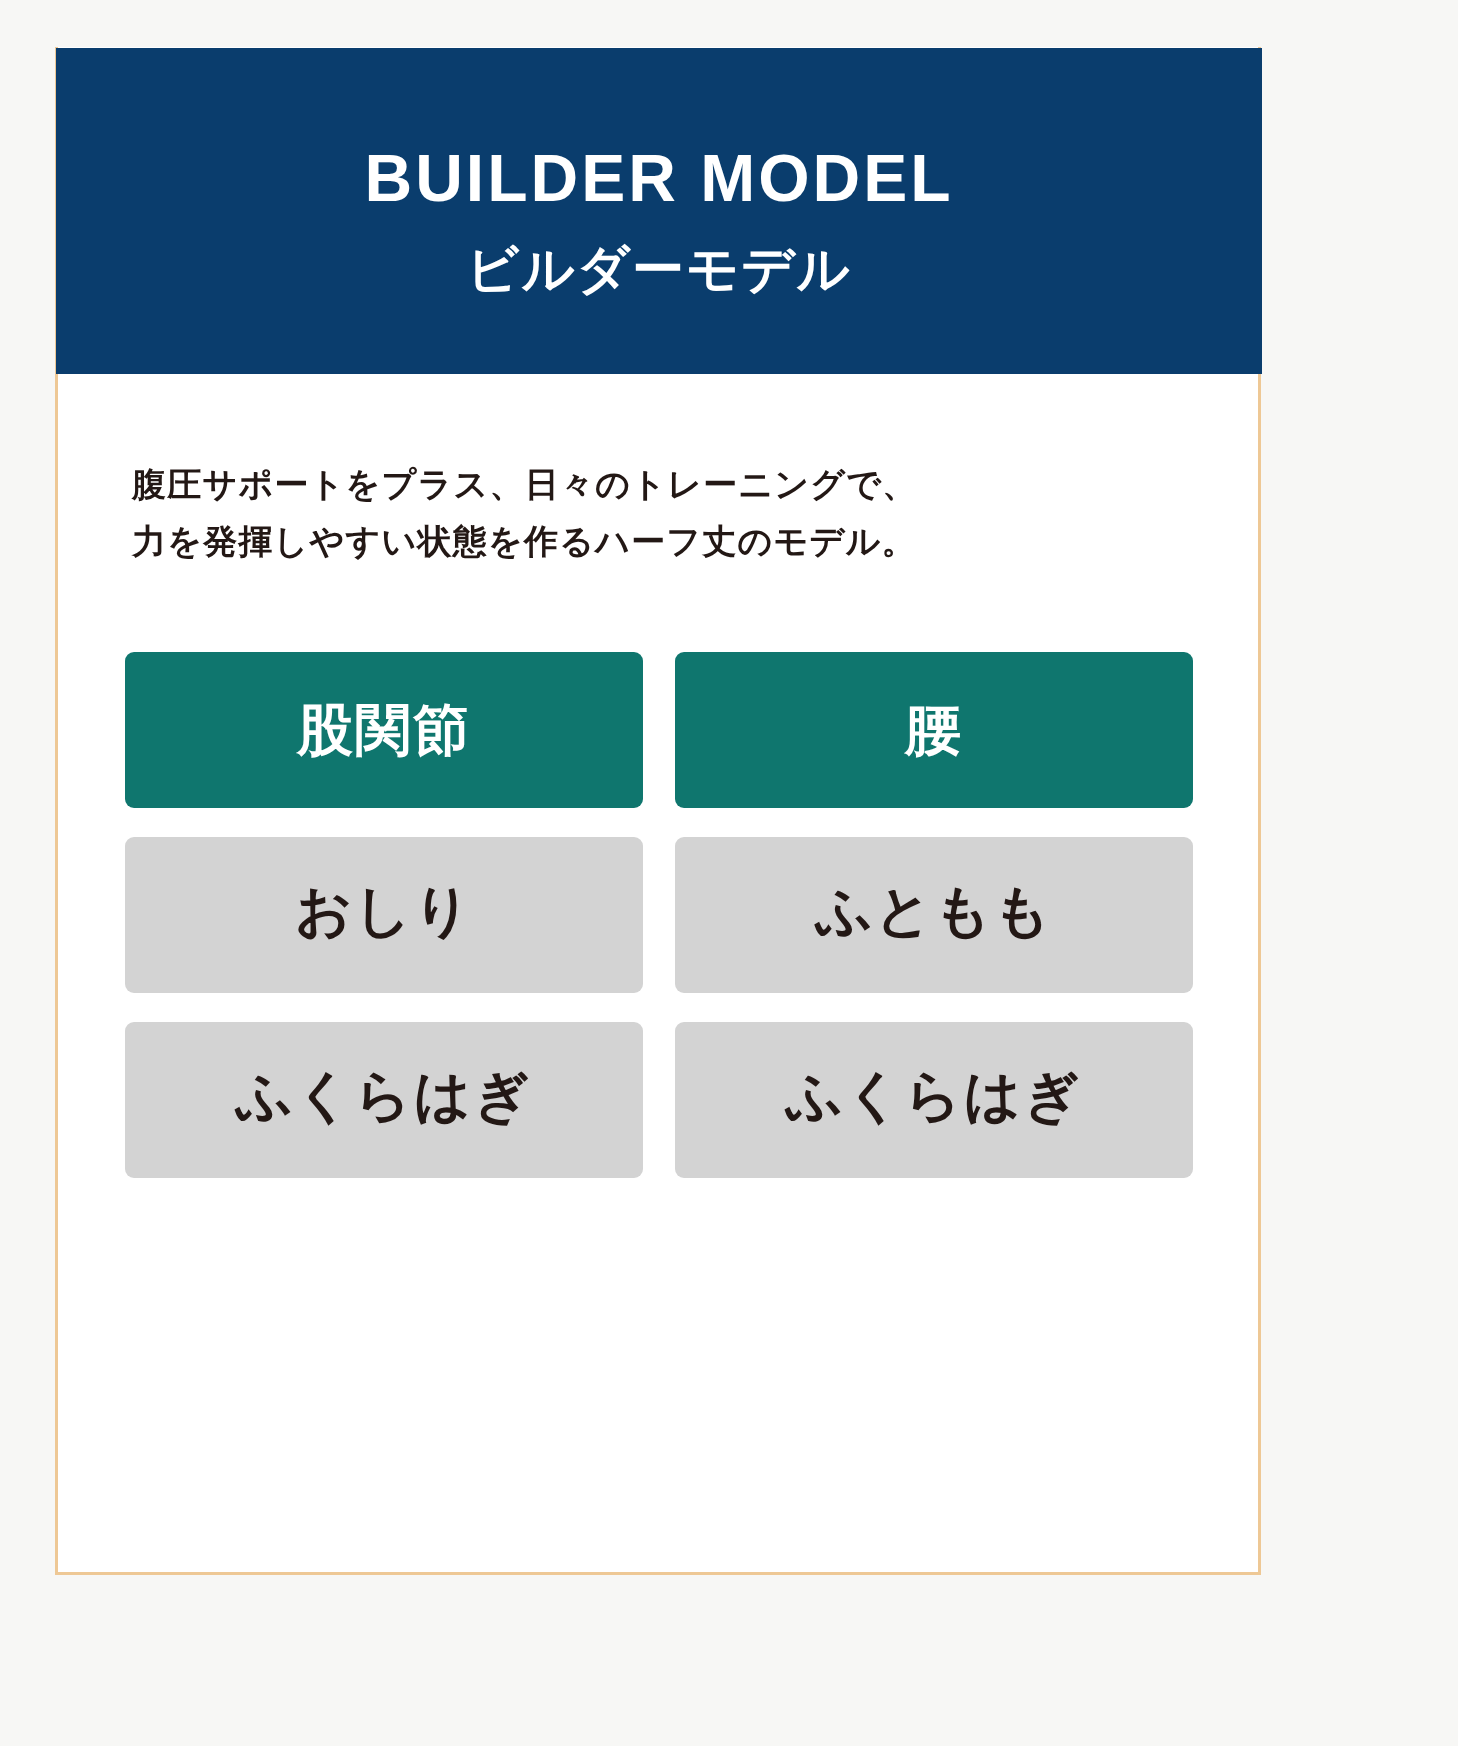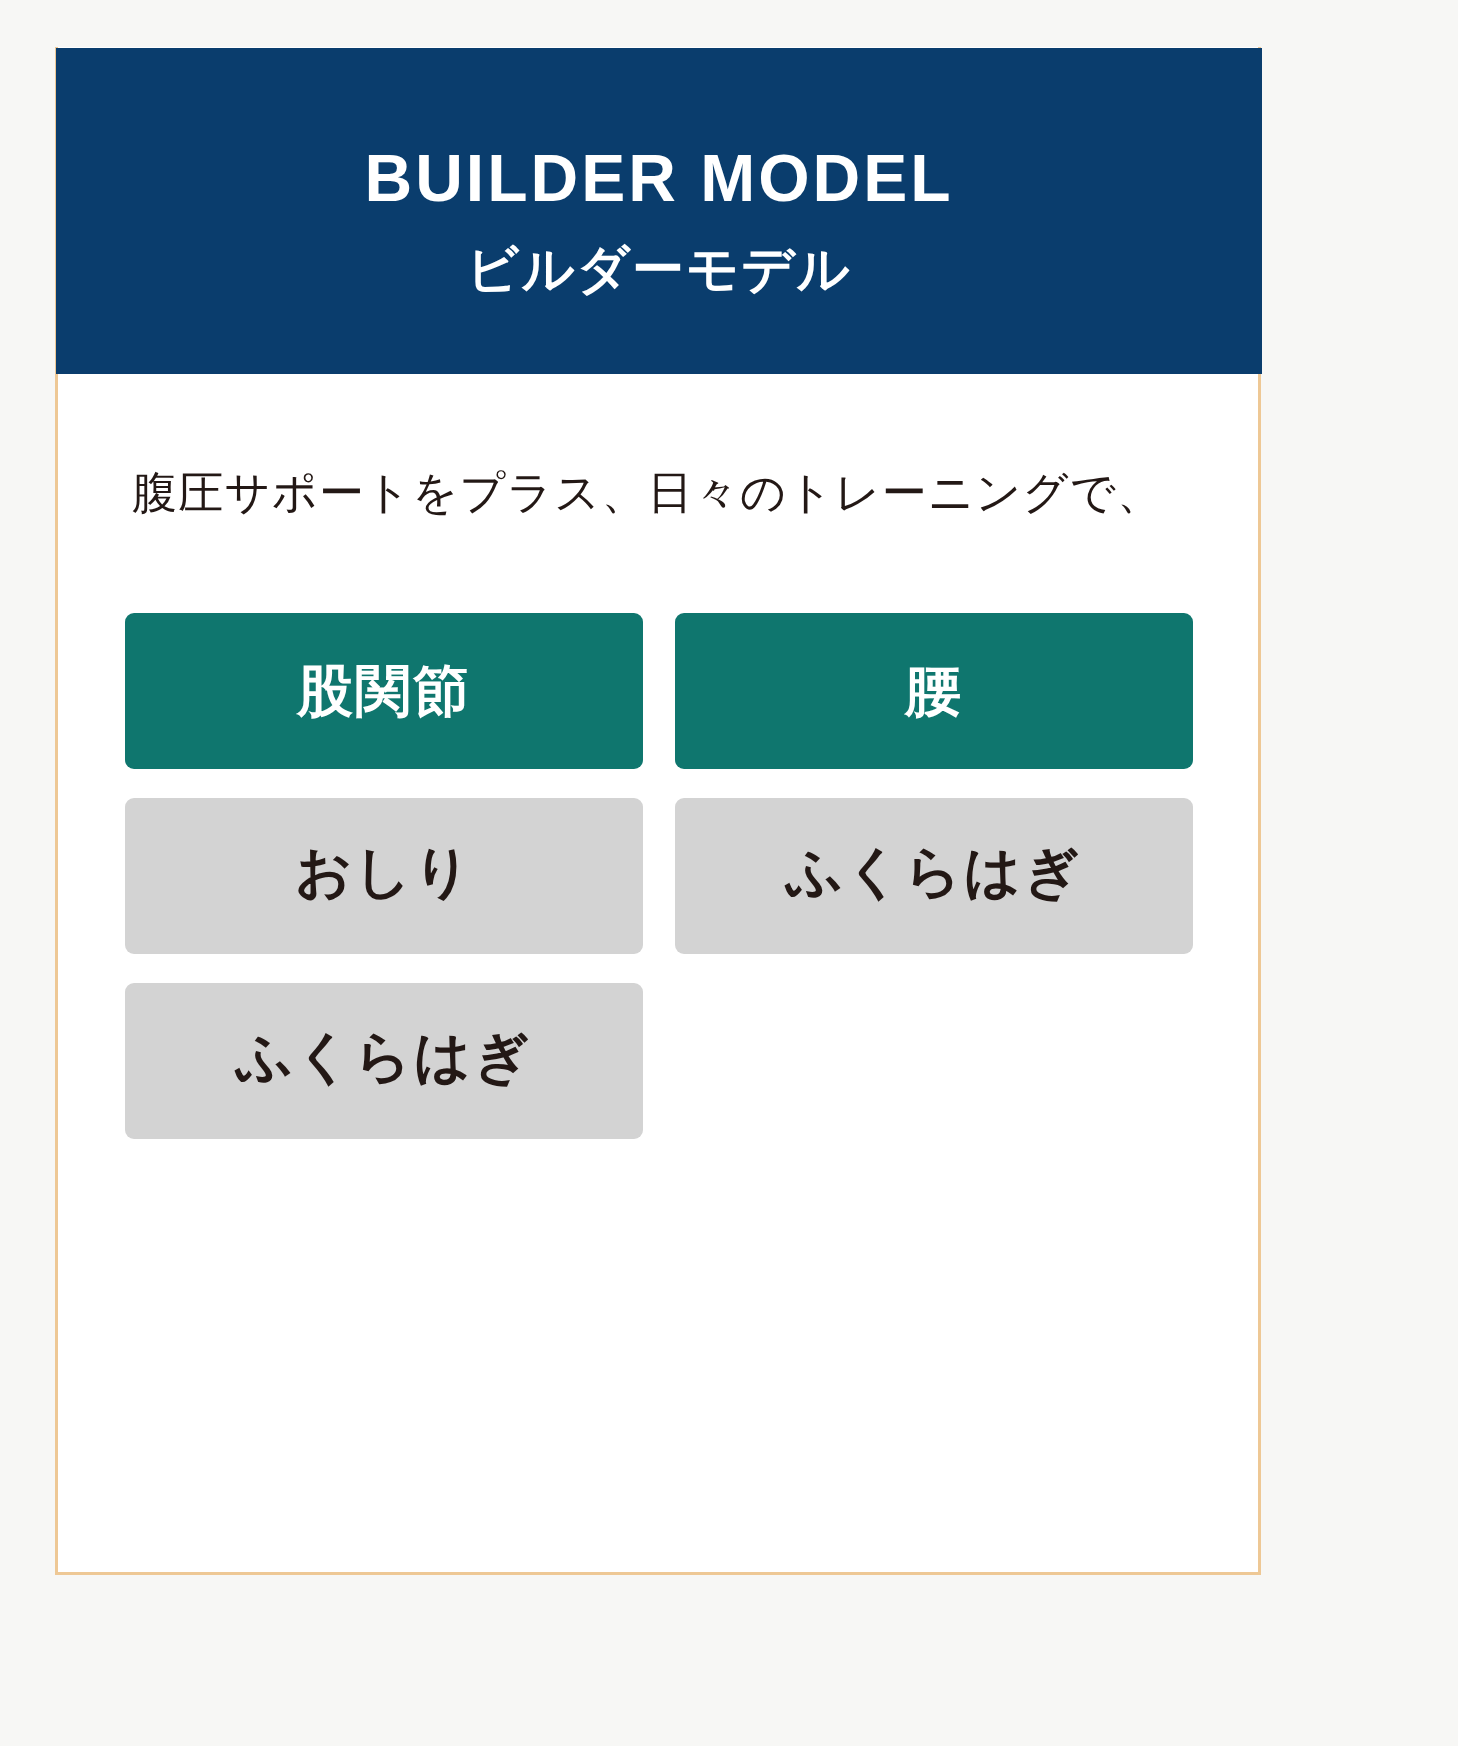--- a/index.html
+++ b/index.html
@@ -69,22 +69,22 @@
   
   .card-body {
     position: relative;
     padding: 0;
   }
 
   .description {
     margin: 82px 0 0 0;
     padding: 0 60px 0 72px;
     color: #231815;
-    font-size: 45px;
-    font-weight: normal;
+    font-size: 34px;
+    font-weight: bold;
     line-height: 1.62;
     letter-spacing: 1.2px;
   }
   .description .line { display: block; white-space: nowrap; }
 
   
   .tag-grid {
     margin: 82px 0 0 0;
     padding: 0 64px 0 66px;
     display: grid;
@@ -127,36 +127,40 @@
 
     <div class="card-header">
       <div class="title-en">BUILDER MODEL</div>
       <div class="title-ja">ビルダーモデル</div>
     </div>
 
     <div class="card-body">
 
       <div class="description">
         <span class="line">腹圧サポートをプラス、日々のトレーニングで、</span>
+        <span class="line">力を発揮しやすい状態を作るハーフ丈のモデル。</span>
       </div>
 
       <div class="tag-grid">
 
         <div class="tag on">
           <span>股関節</span>
         </div>
 
         <div class="tag on">
           <span>腰</span>
         </div>
 
         <div class="tag off">
           <span>おしり</span>
         </div>
 
+        <div class="tag off">
+          <span>ふともも</span>
+        </div>
 
 
         <div class="tag off">
           <span>ふくらはぎ</span>
         </div>
 
         <div class="tag off">
           <span>ふくらはぎ</span>
         </div>
 

